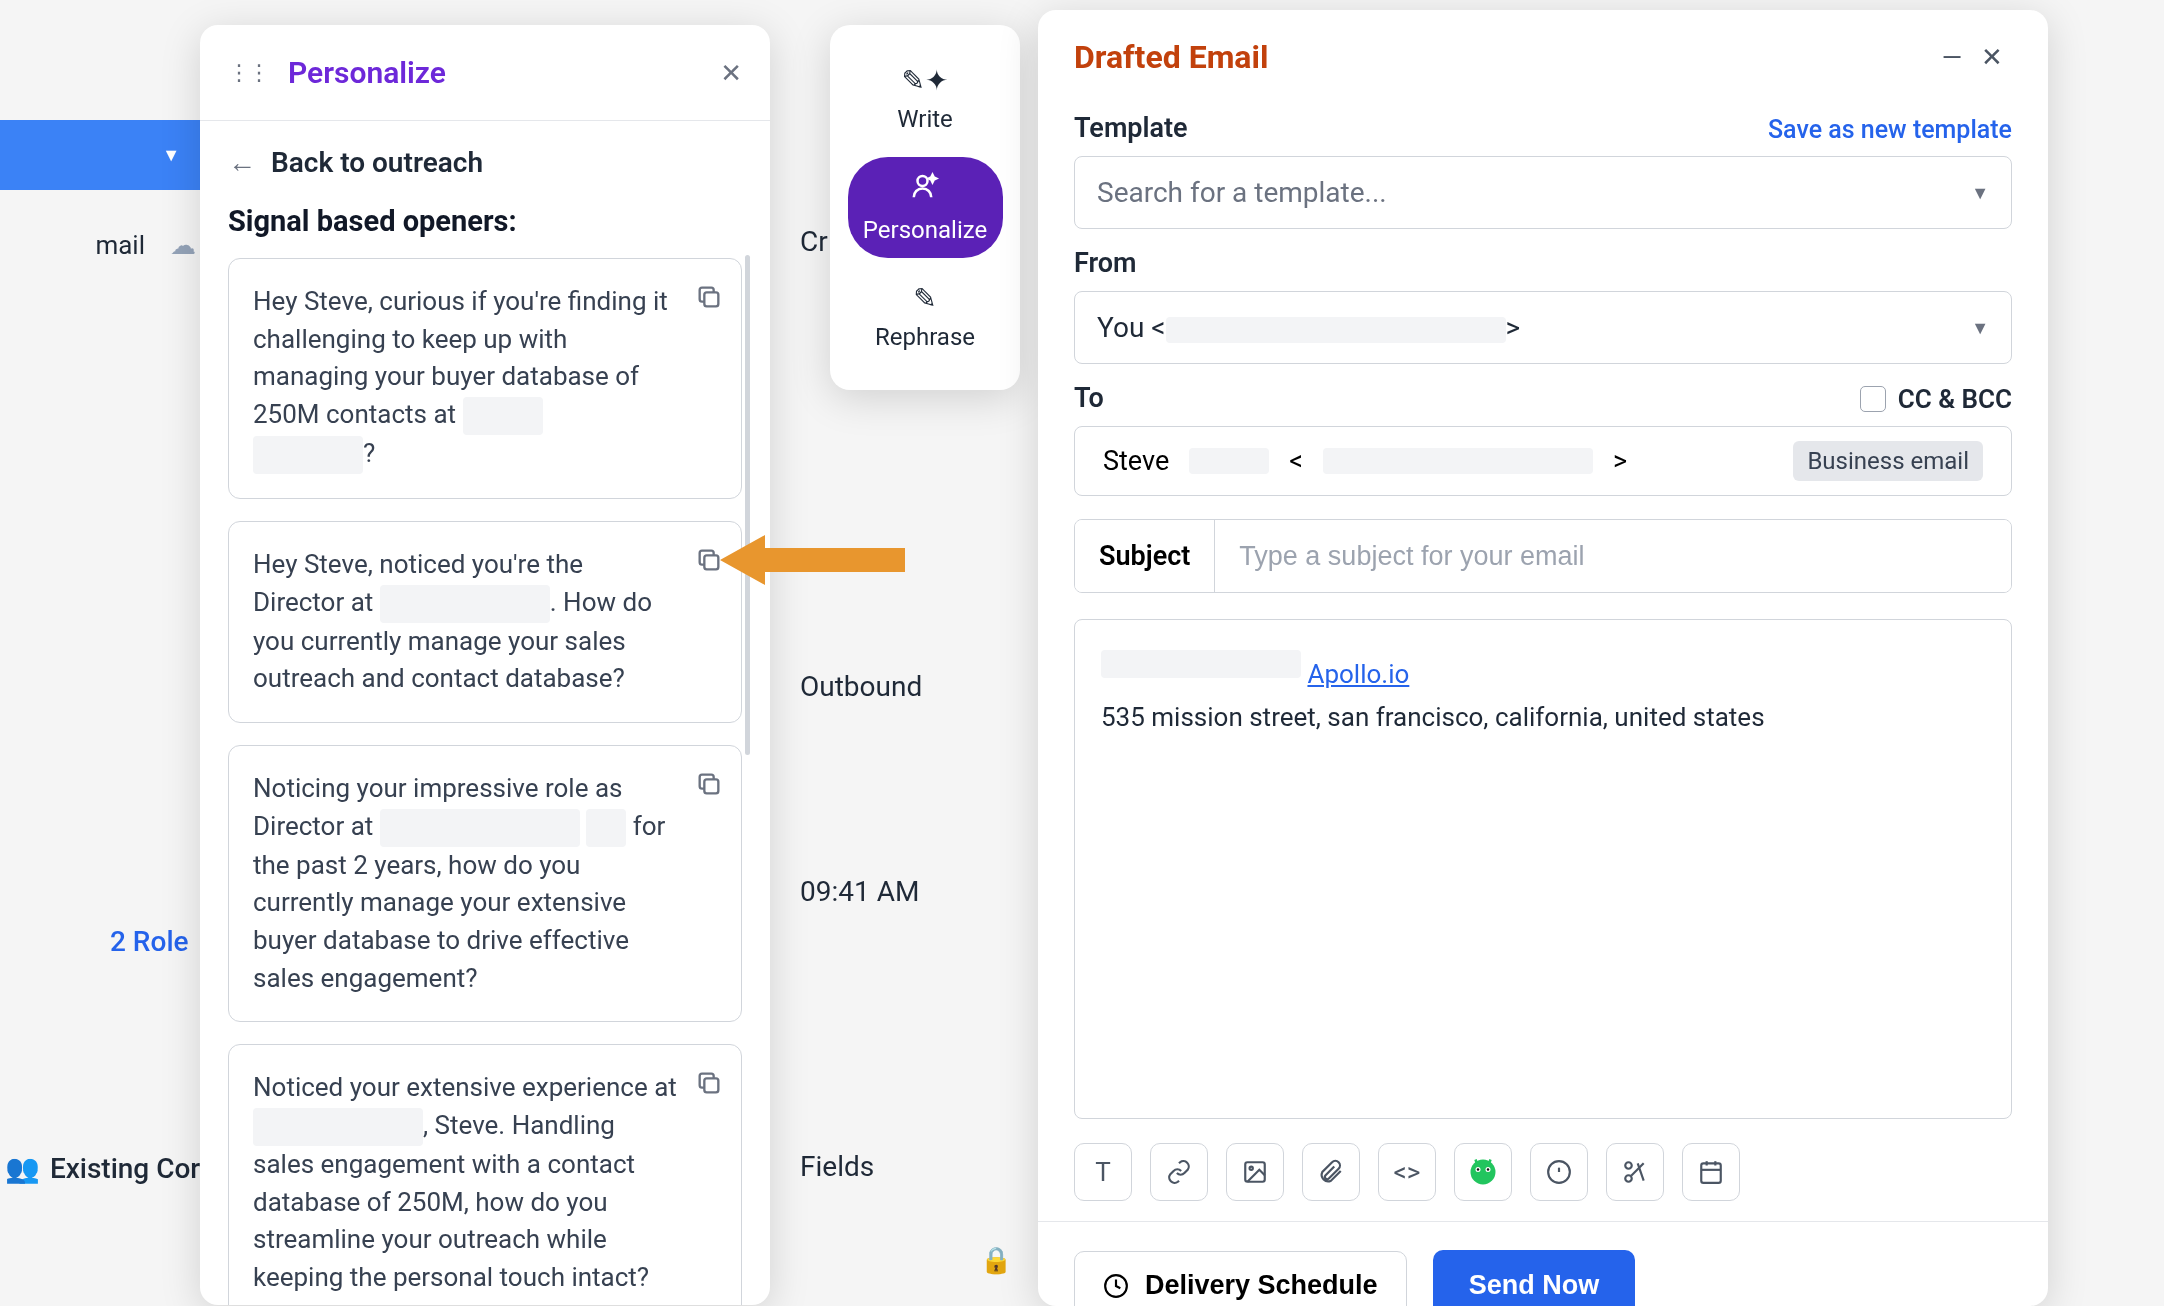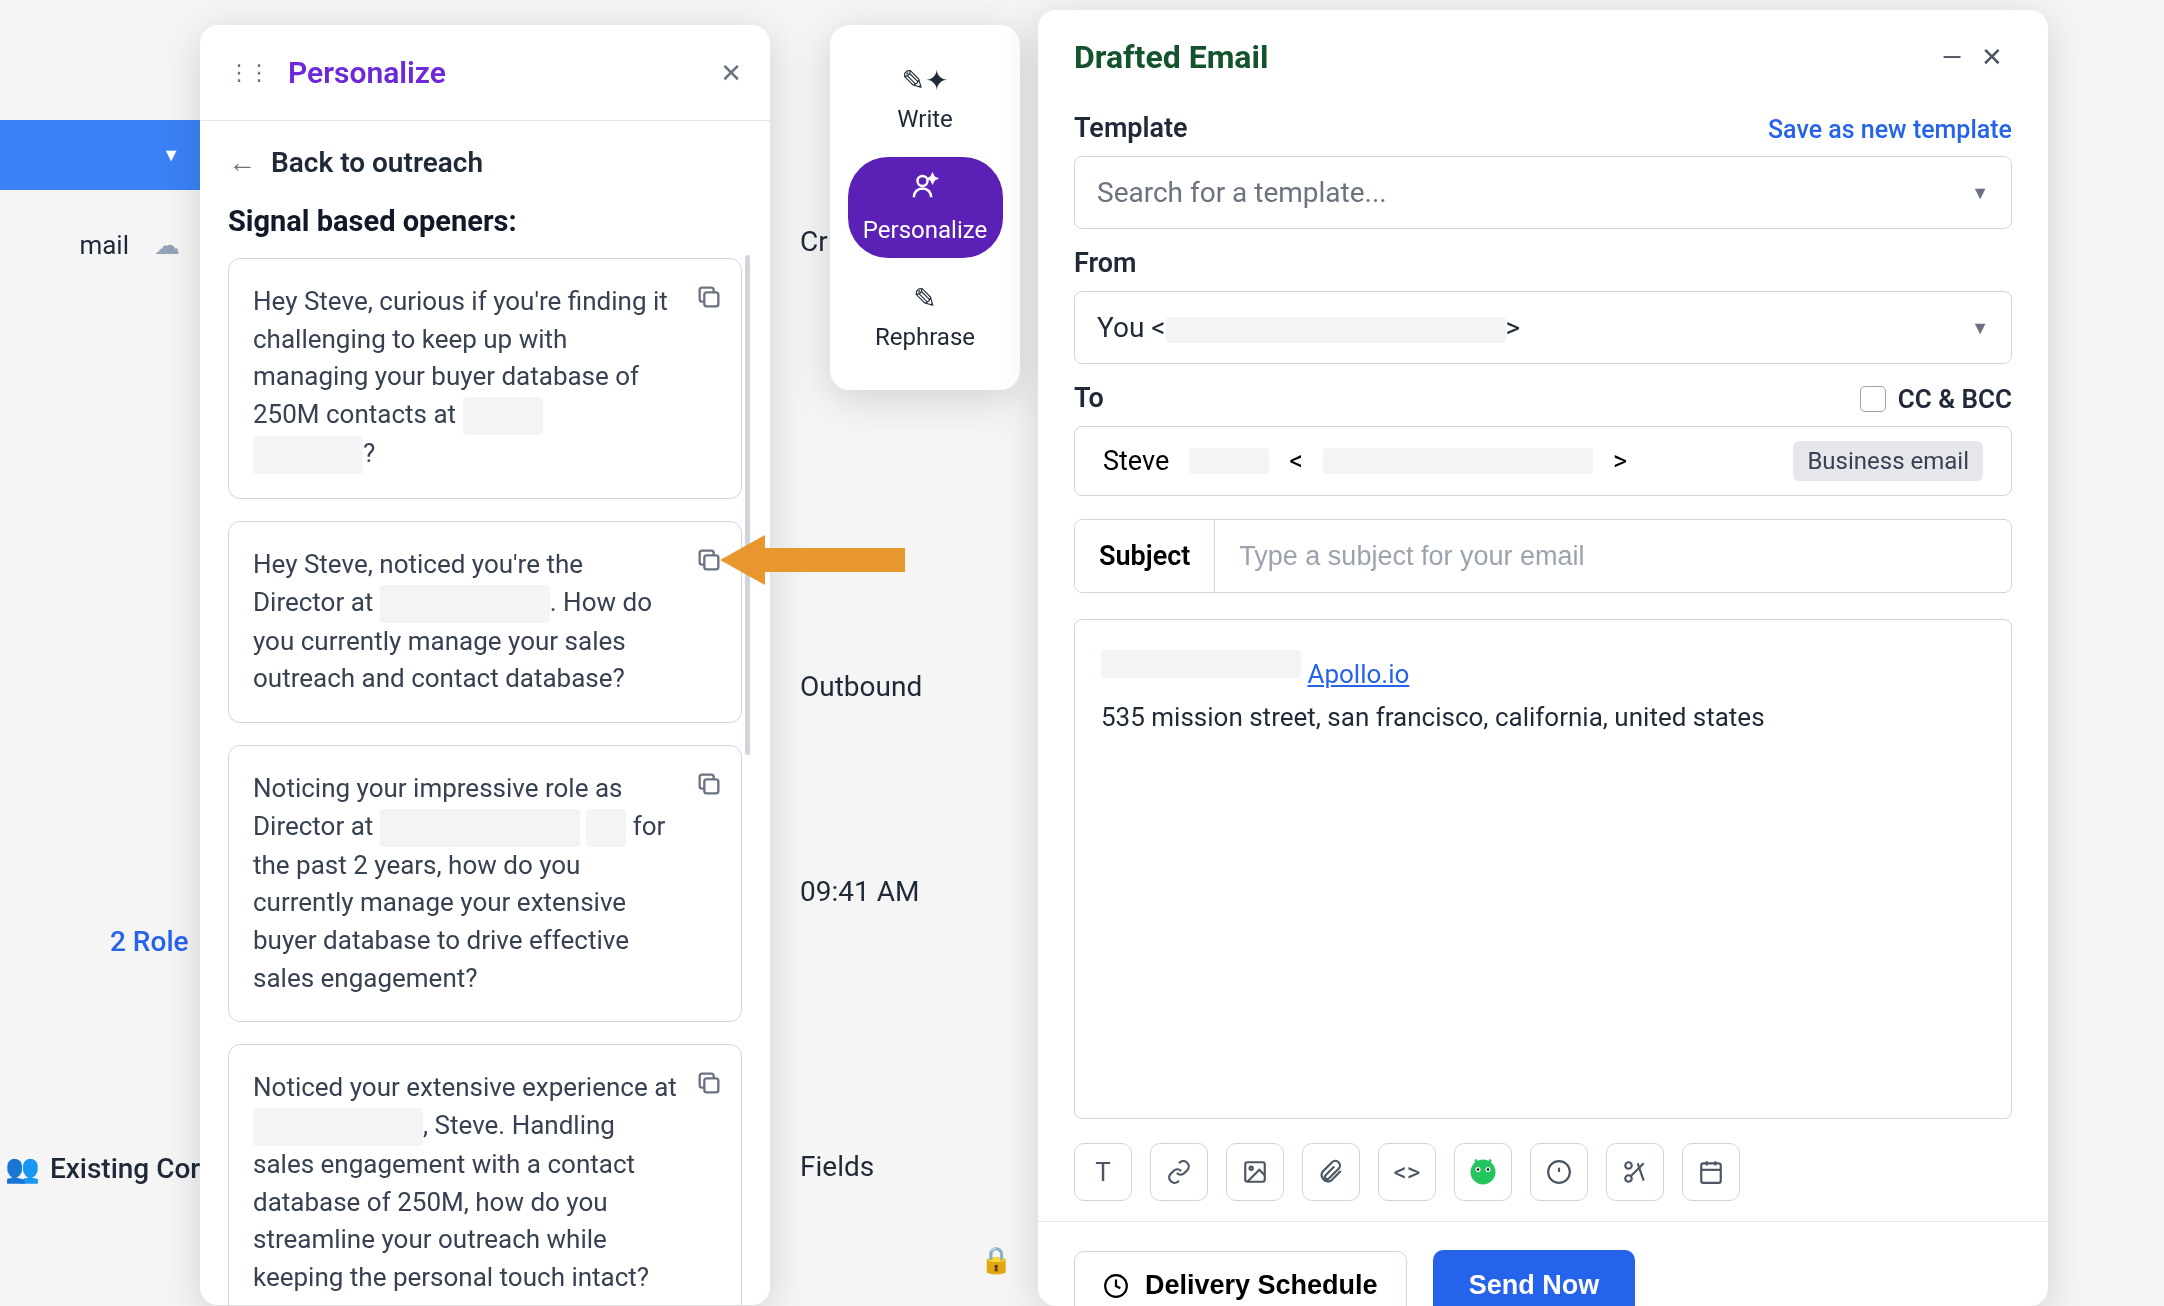--- a/index.html
+++ b/index.html
@@ -29,21 +29,21 @@
 .bg-mail {
   position: absolute;
   top: 220px;
   left: 0;
   width: 200px;
   height: 50px;
   display:flex;
   align-items:center;
   justify-content: flex-end;
   gap: 25px;
-  padding-right:20px;
+  padding-right:4px;
   font-size: 26px;
   color:#1f2937;
 }
 .bg-cloud { color:#94a3b8; font-size:26px;}
 .bg-roles {
   position:absolute;
   left:110px;
   top:925px;
   font-size:28px;
   color:#2563eb;
@@ -241,21 +241,21 @@
   padding-bottom:0;
 }
 .ep-header {
   display:flex;
   align-items:center;
   padding:28px 36px 18px 36px;
 }
 .ep-title {
   font-size:32px;
   font-weight:700;
-  color:#14532d;
+  color:#c2410c;
   flex:1;
 }
 .ep-min, .ep-close {
   width:40px;
   text-align:center;
   color:#4b5563;
   font-size:26px;
   cursor:pointer;
 }
 .ep-body { padding: 0 36px; flex:1; }

